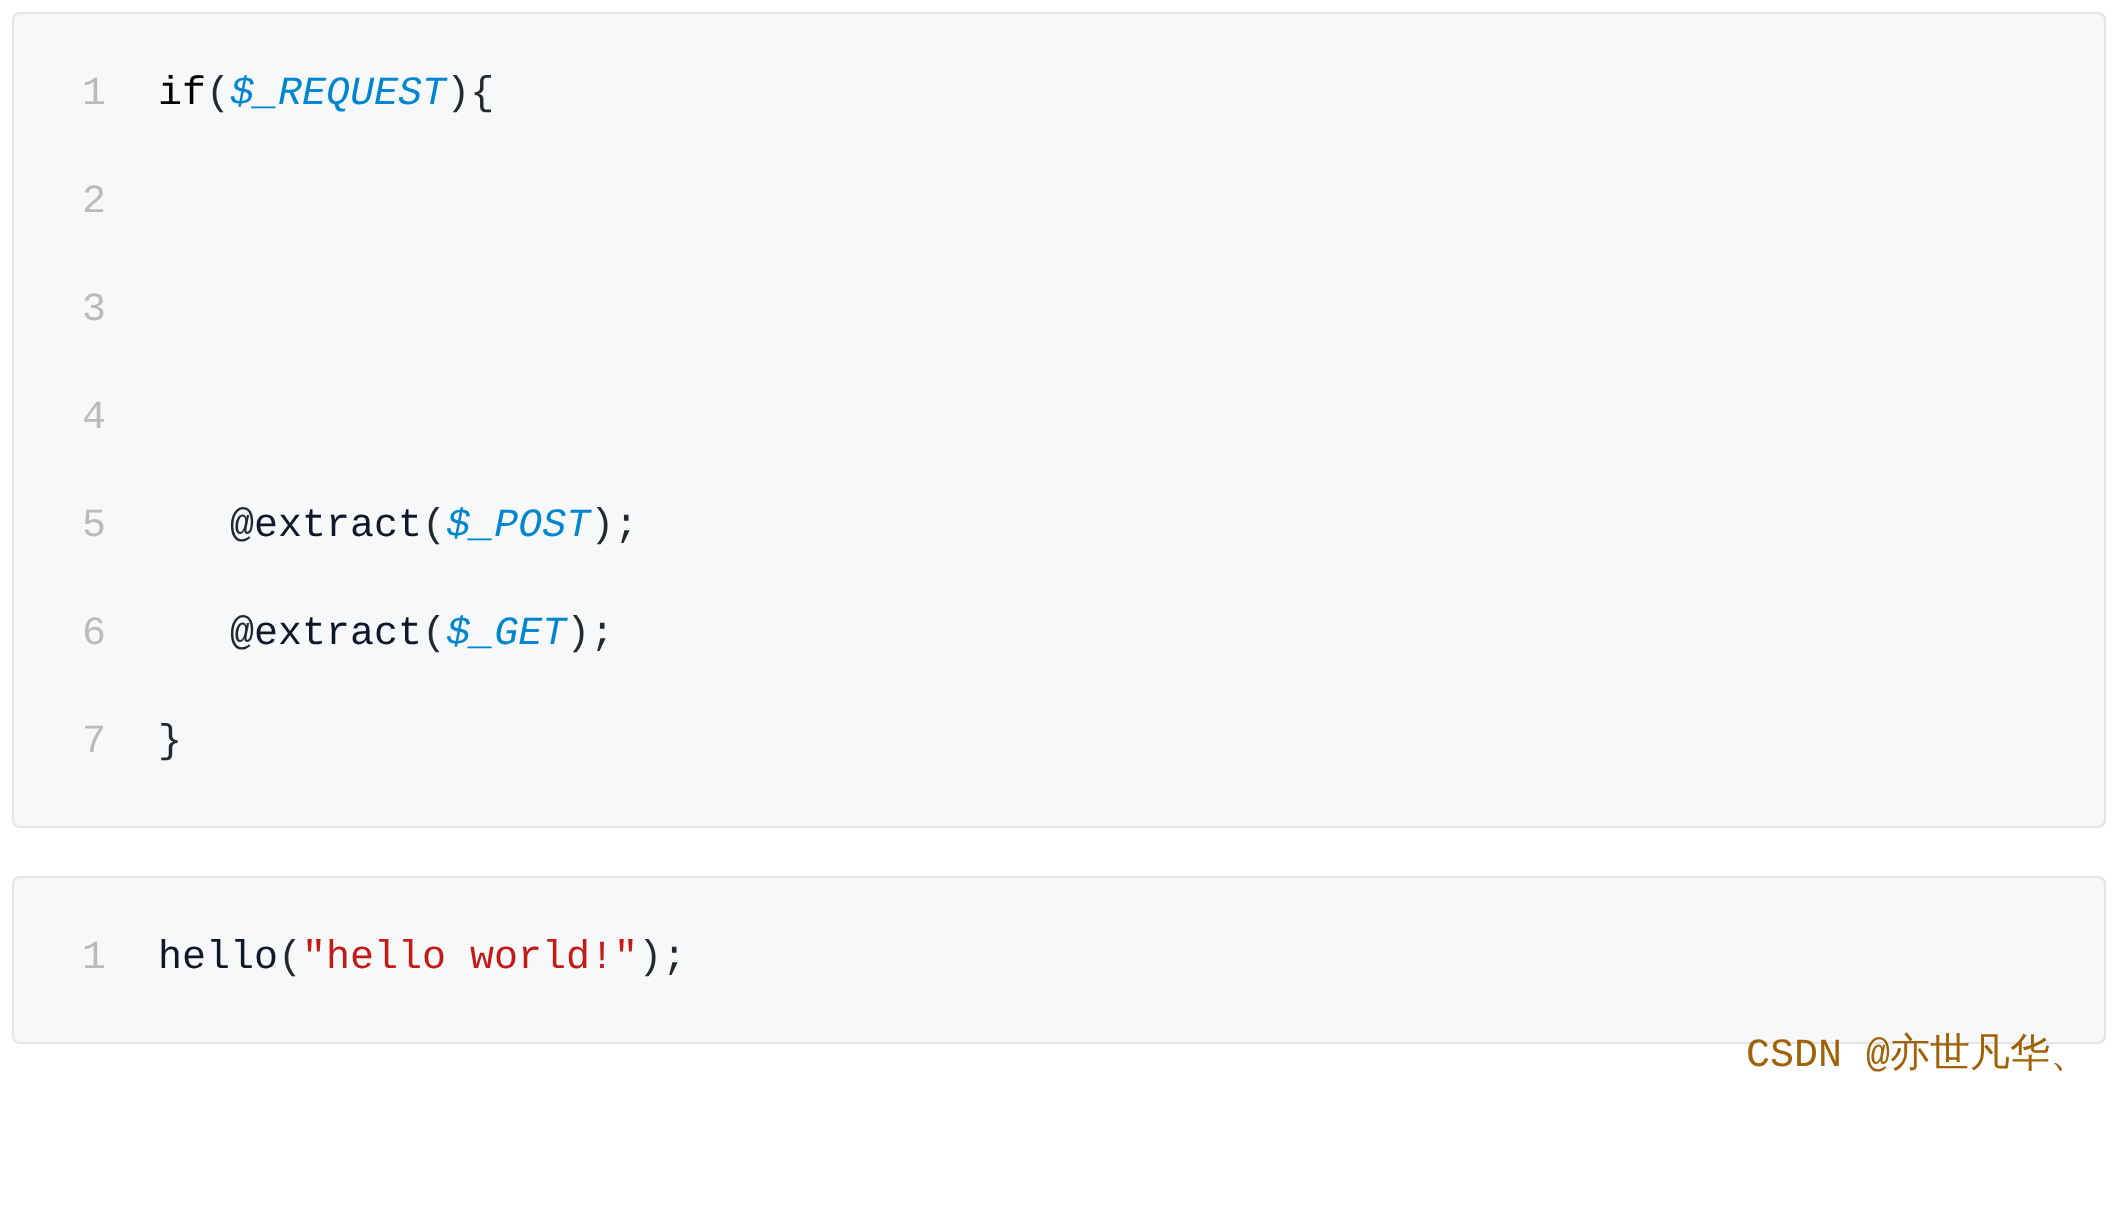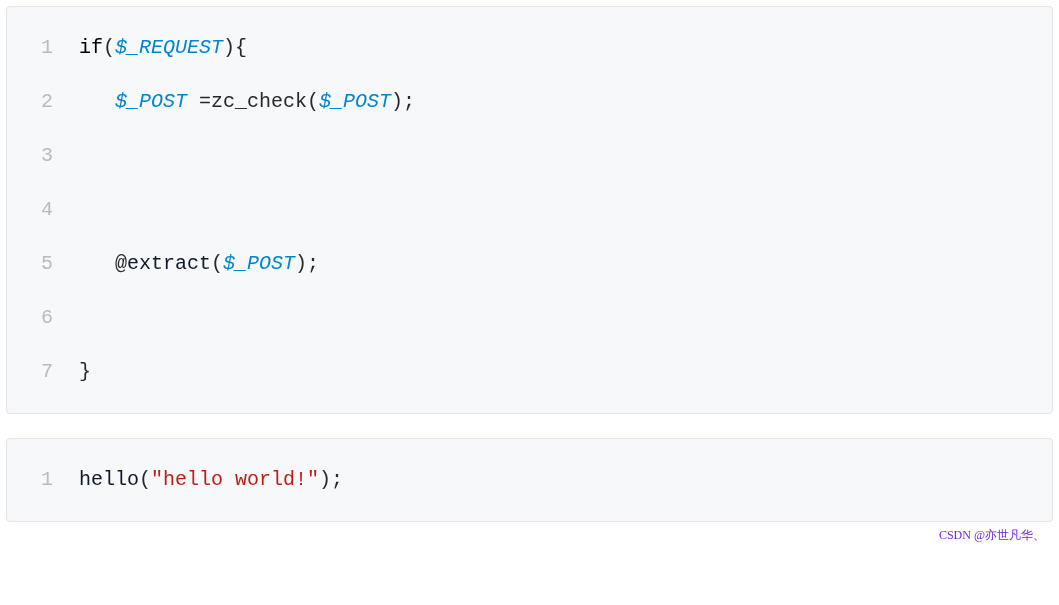--- a/index.html
+++ b/index.html
@@ -58,51 +58,51 @@
     .tok-string {
       color: #c41a16;
     }
     .tok-at {
       color: #24292e;
     }
     .watermark {
       position: absolute;
       bottom: 8px;
       right: 14px;
-      color: #6d28d9;
-      font-size: 12px;
-      font-family: Liberation Serif, serif;
+      color: #a16207;
+      font-size: 20px;
+      font-family: Liberation Mono, monospace;
       pointer-events: none;
     }
   </style>
 </head>
 <body>
 
 <div id="container">
     <div class="code-block">
       <div class="code-line">
         <span class="line-number">1</span>
         <span class="code-content"><span class="tok-keyword">if</span><span class="tok-punct">(</span><span class="tok-variable">$_REQUEST</span><span class="tok-punct">){</span></span>
       </div>
       <div class="code-line">
         <span class="line-number">2</span>
-        <span class="code-content"><span>   </span><span class="tok-variable">$_POST</span><span class="tok-punct"> =zc_check(</span><span class="tok-variable">$_POST</span><span class="tok-punct">);</span></span>
       </div>
       <div class="code-line">
         <span class="line-number">3</span>
       </div>
       <div class="code-line">
         <span class="line-number">4</span>
       </div>
       <div class="code-line">
         <span class="line-number">5</span>
         <span class="code-content"><span>   </span><span class="tok-at">@</span><span class="tok-func">extract</span><span class="tok-punct">(</span><span class="tok-variable">$_POST</span><span class="tok-punct">);</span></span>
       </div>
       <div class="code-line">
         <span class="line-number">6</span>
+        <span class="code-content"><span>   </span><span class="tok-at">@</span><span class="tok-func">extract</span><span class="tok-punct">(</span><span class="tok-variable">$_GET</span><span class="tok-punct">);</span></span>
       </div>
       <div class="code-line">
         <span class="line-number">7</span>
         <span class="code-content"><span class="tok-punct">}</span></span>
       </div>
     </div>
     <div class="code-block">
       <div class="code-line">
         <span class="line-number">1</span>
         <span class="code-content"><span class="tok-func">hello</span><span class="tok-punct">(</span><span class="tok-string">"hello world!"</span><span class="tok-punct">);</span></span>

